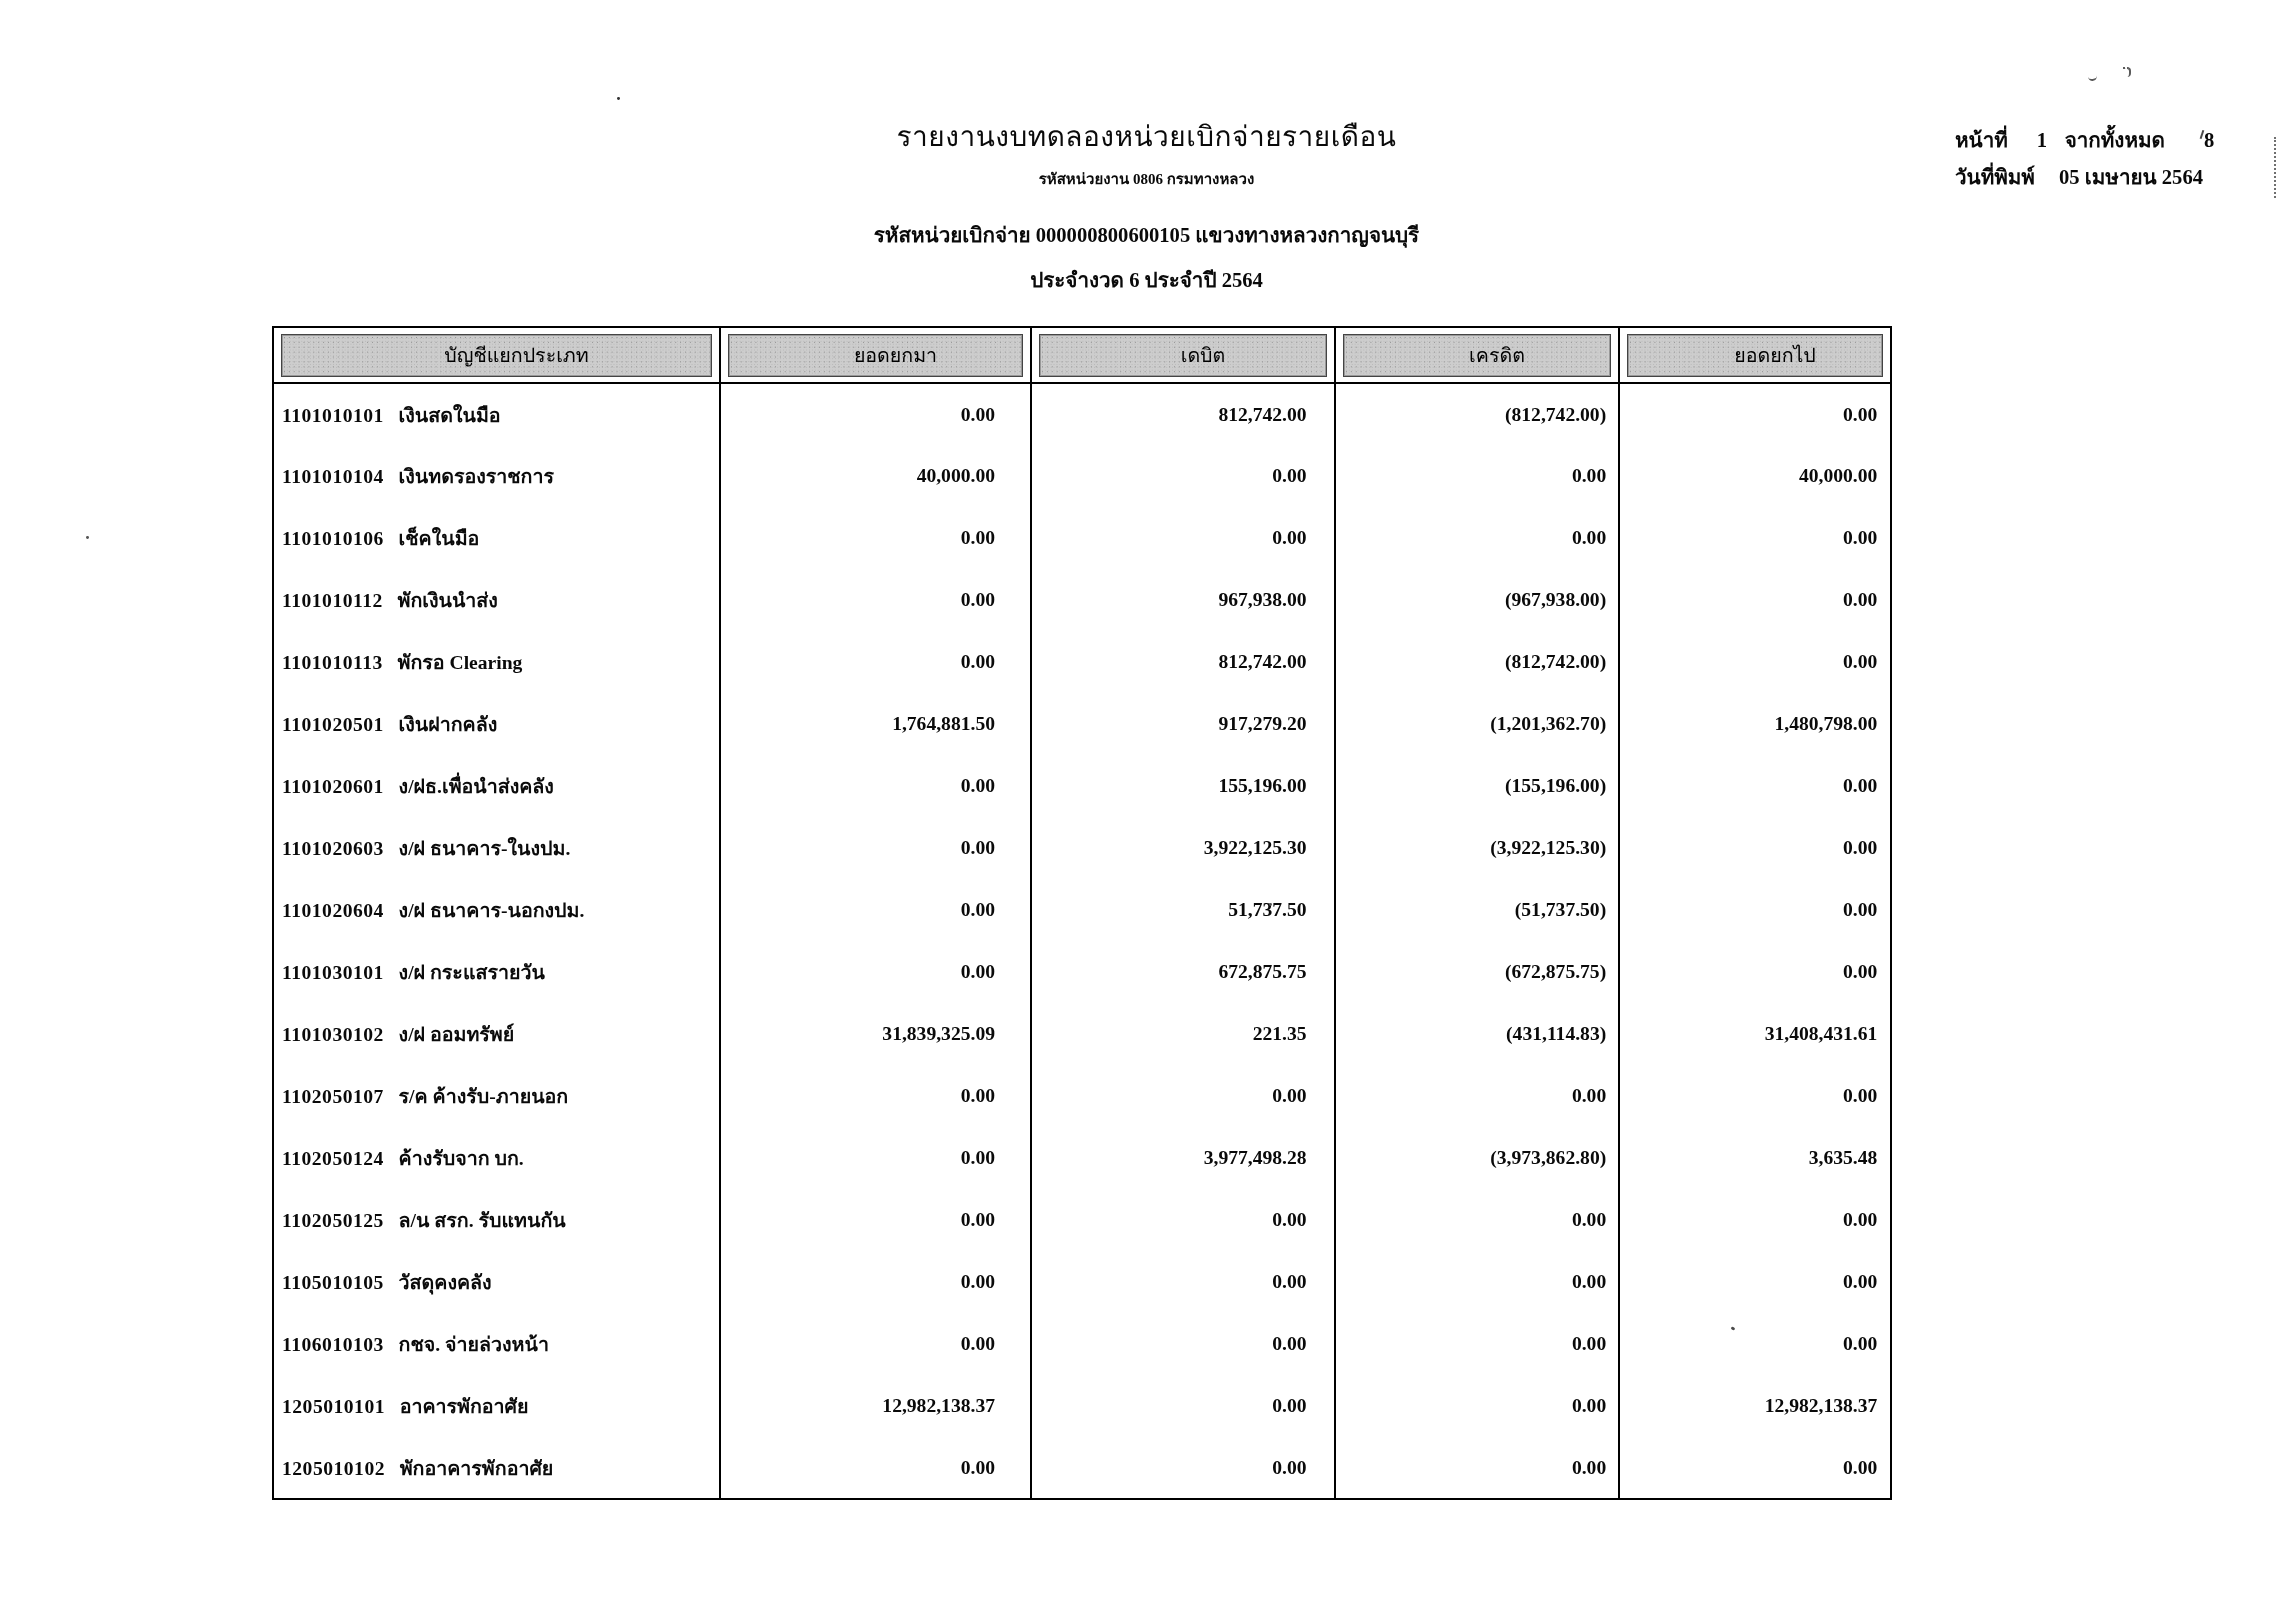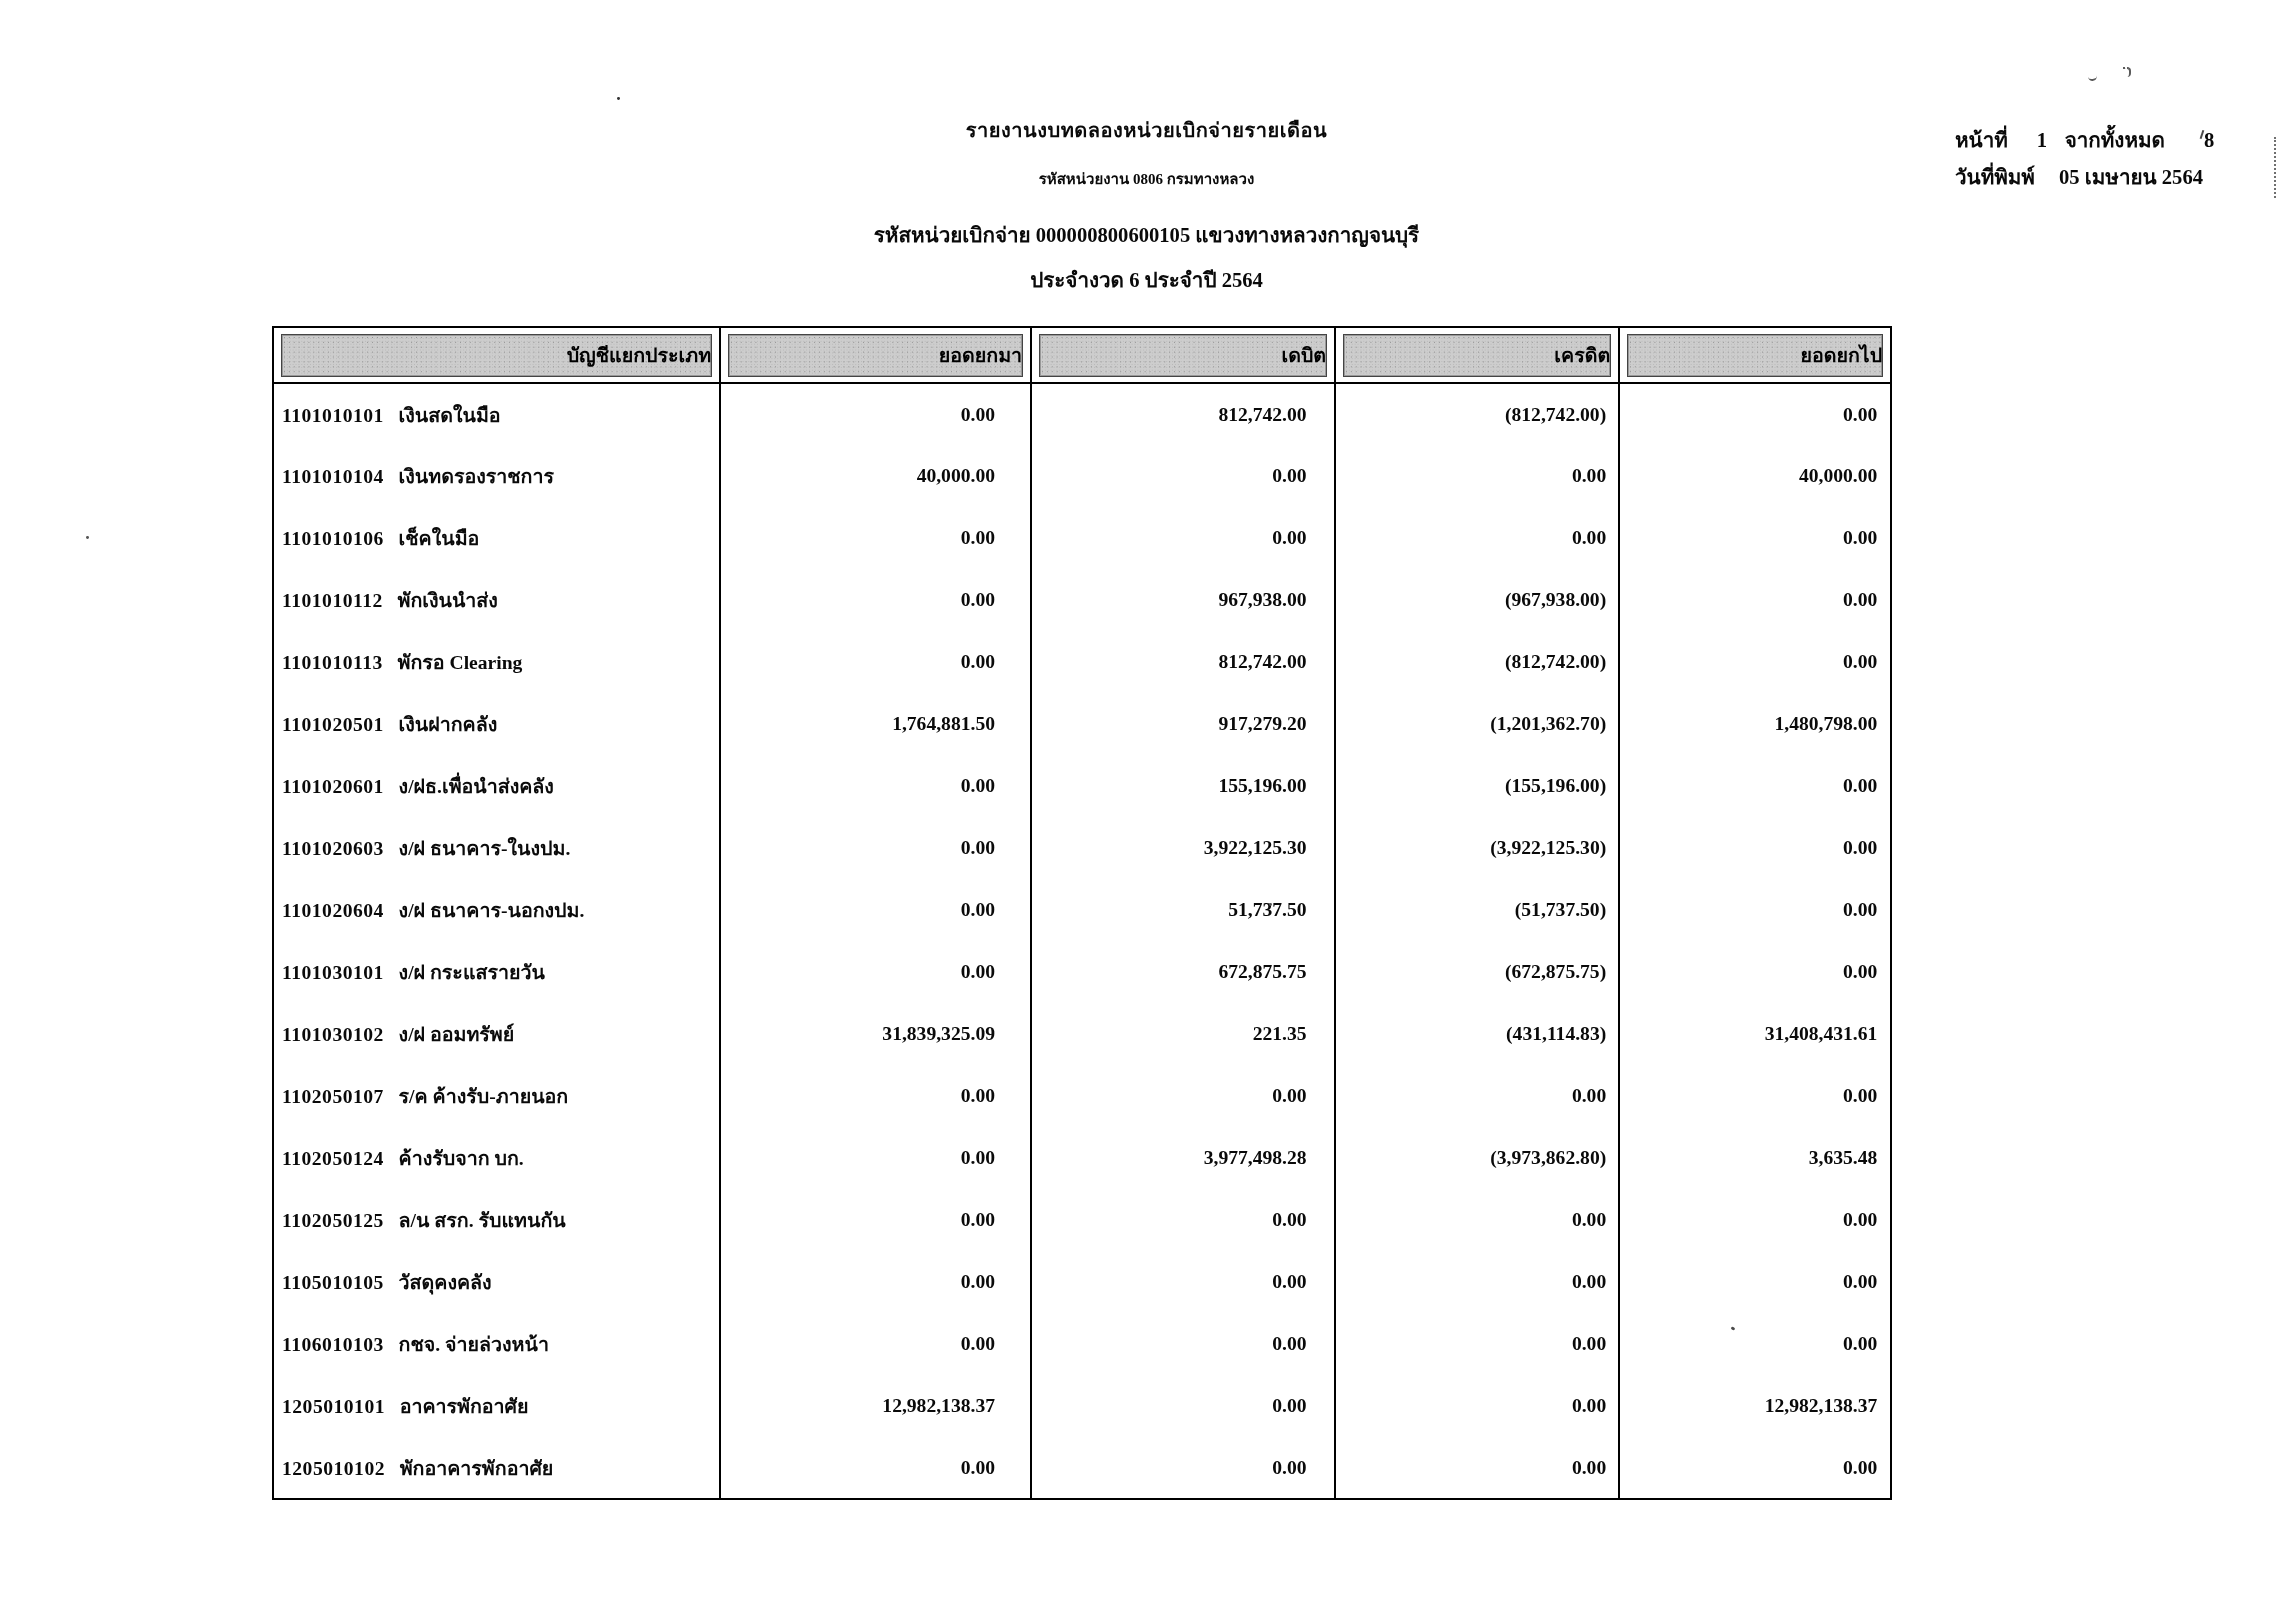--- a/index.html
+++ b/index.html
@@ -9,21 +9,21 @@
     position: relative;
     width: 2293px;
     height: 1621px;
     background: #ffffff;
     color: #0a0a0a;
     overflow: hidden;
   }
 
   
   .titles { position: absolute; left: 0; top: 0; width: 2293px; text-align: center; }
-  .doc-title   { position: absolute; left: 0; width: 100%; top: 114px; font-size: 20px; font-weight: bold; letter-spacing: 0.5px; }
+  .doc-title   { position: absolute; left: 0; width: 100%; top: 114px; font-size: 28px; font-weight: normal; letter-spacing: 0.5px; }
   .doc-sub1    { position: absolute; left: 0; width: 100%; top: 167px; font-size: 15px; font-weight: bold; }
   .doc-sub2    { position: absolute; left: 0; width: 100%; top: 218px; font-size: 20.6px; font-weight: bold; }
   .doc-sub3    { position: absolute; left: 0; width: 100%; top: 263px; font-size: 20.6px; font-weight: bold; }
 
   
   .corner-meta { position: absolute; left: 1955px; top: 123px; font-size: 20.6px; font-weight: bold; }
   .meta-row { display: flex; align-items: baseline; white-space: nowrap; height: 37px; }
   .m-gap30 { display:inline-block; width: 29px; }
   .m-gap15 { display:inline-block; width: 17.6px; }
   .m-gap35 { display:inline-block; width: 39px; }
@@ -46,22 +46,22 @@
     overflow: hidden;
     white-space: nowrap;
   }
   thead tr { height: 56px; }
   thead th { border-bottom: 2.9px solid #000; padding: 0; vertical-align: middle; }
   .hdr-box {
     margin: 4.9px 6.9px;
     height: 43px;
     display: flex;
     align-items: center;
-    justify-content: flex-end;
-    font-weight: bold;
+    justify-content: center;
+    font-weight: normal;
     font-size: 19.6px;
     color: #000;
     background-color: #cdcdcd;
     background-image:
       radial-gradient(#8f8f8f 0.8px, transparent 0.9px),
       radial-gradient(#b9b9b9 0.8px, transparent 0.9px);
     background-size: 4.9px 4.9px, 2.9px 2.9px;
     background-position: 0 0, 1px 2px;
     border: 1px solid #444;
     box-shadow: 0 0 0 1px #999 inset;

